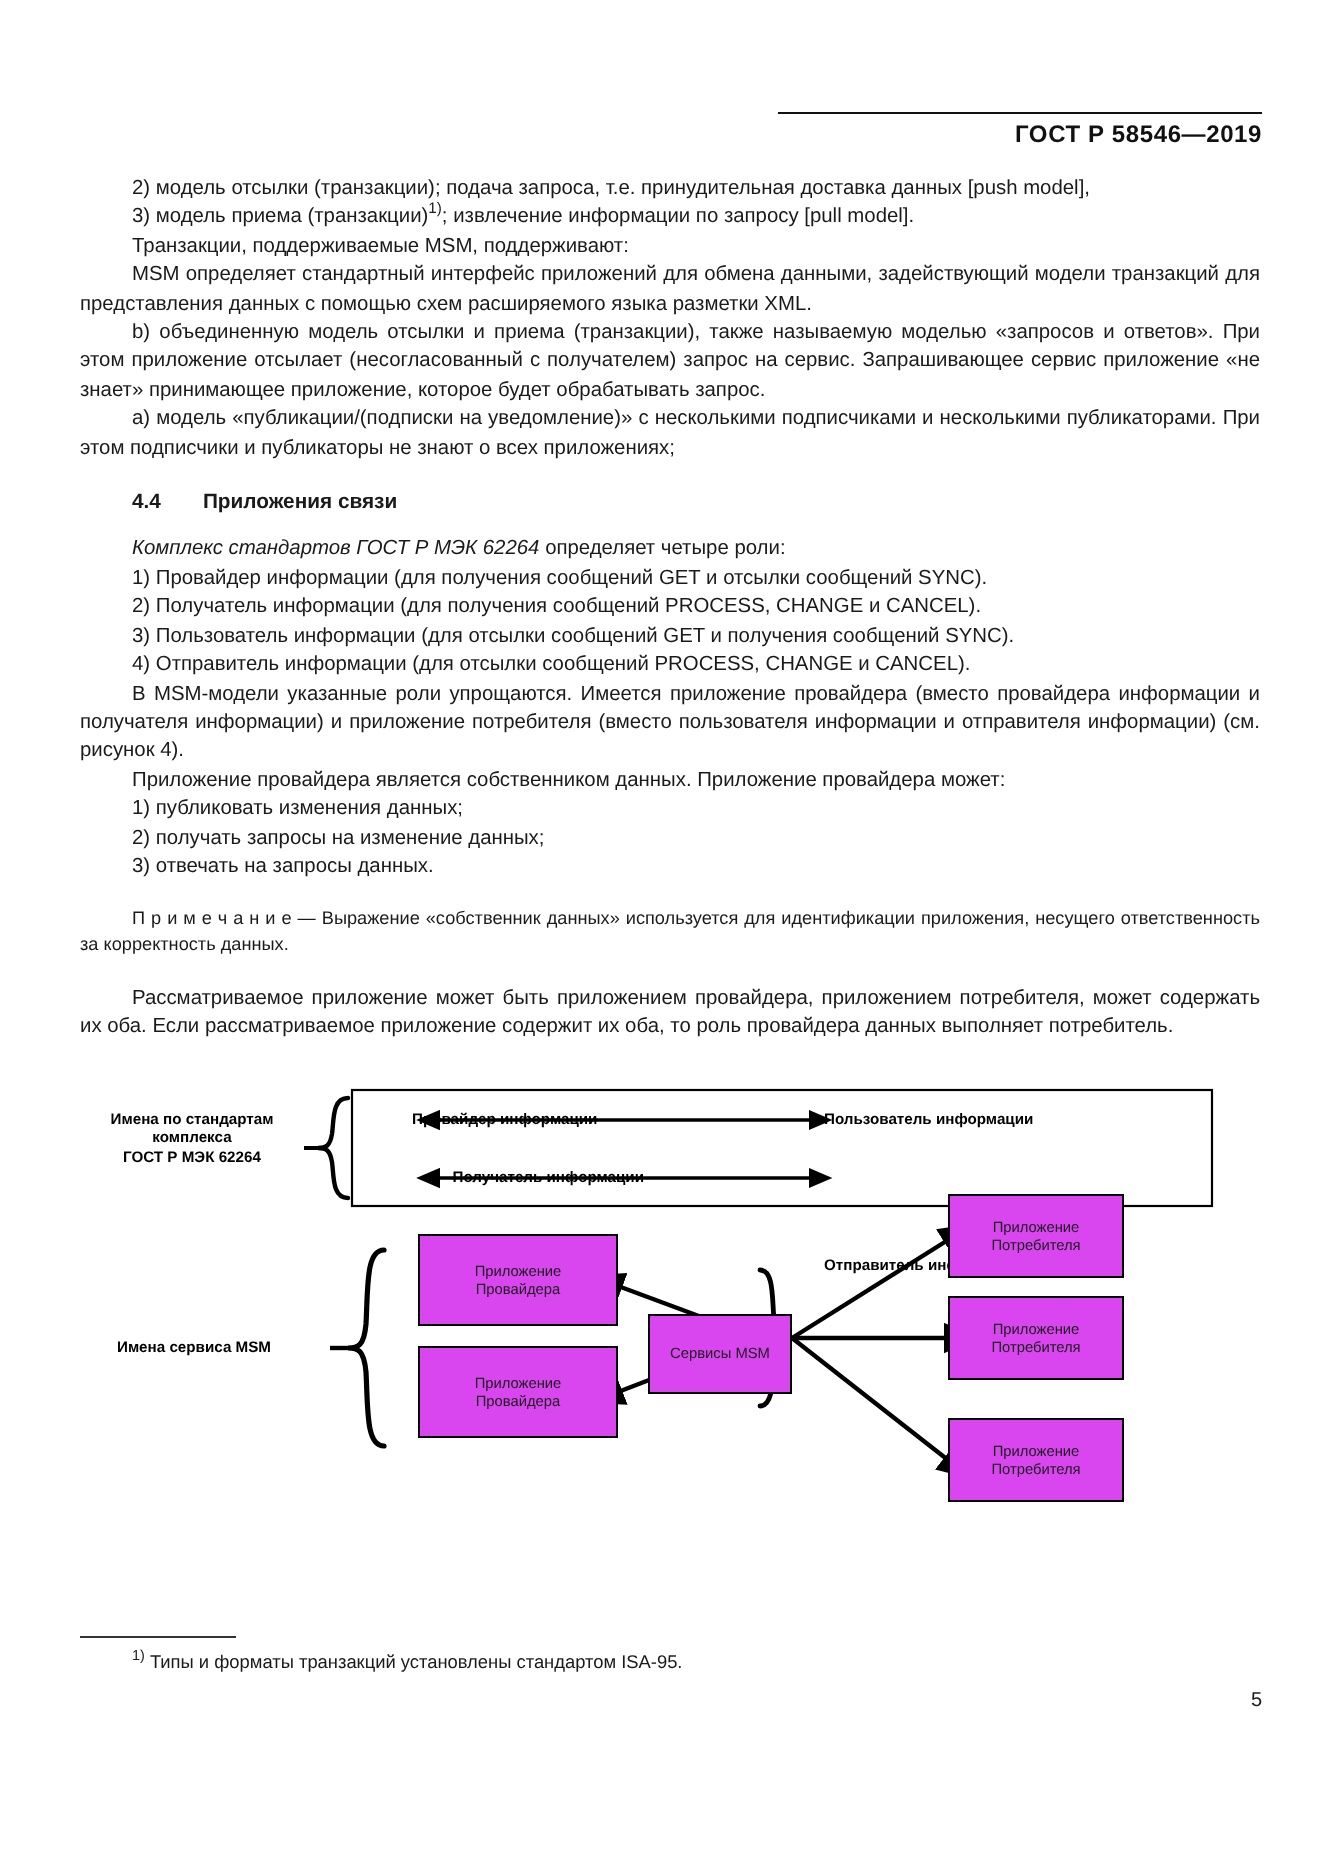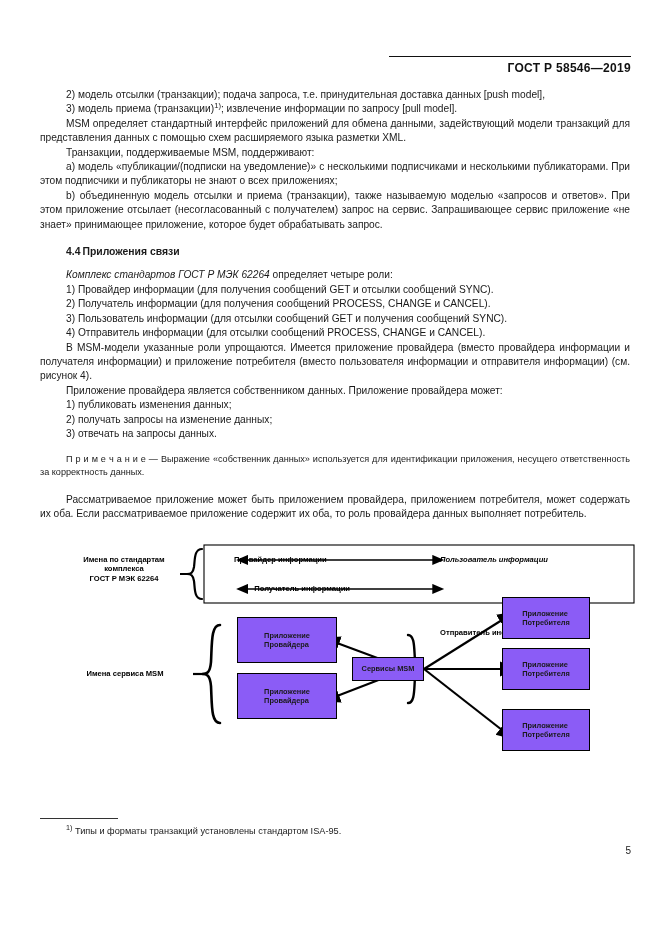--- a/index.html
+++ b/index.html
@@ -74,60 +74,60 @@
   }
 
   .sec-head {
     margin: 0;
     padding-top: 13px;
     padding-bottom: 9px;
     text-indent: 26px;
     font-weight: bold;
     font-size: 10.4px;
   }
-  .sec-head .num { margin-right: 2px; }
+  .sec-head .num { margin-right: 21px; }
 
   .ital { font-style: italic; }
 
   .note {
     margin: 0;
     padding-top: 12px;
     font-size: 9.1px;
     line-height: 12.6px;
     text-indent: 26px;
     text-align: justify;
   }
 
   .gap-para { padding-top: 14px; }
 
   
   .figure {
     position: absolute;
-    left: 52px;
+    left: 24px;
     top: 543px;
     width: 595px;
     height: 230px;
   }
 
   .fig-label {
     position: absolute;
     font-size: 7.6px;
     font-weight: bold;
     color: #000;
     text-align: center;
     line-height: 9.4px;
   }
 
   .fig-box {
     position: absolute;
     border: 1.6px solid #000;
-    background: #8b5cf6;
+    background: #d946ef;
     font-size: 7.4px;
-    font-weight: bold;
-    text-align: left;
+    font-weight: normal;
+    text-align: center;
     line-height: 9.2px;
     display: flex;
     align-items: center;
     justify-content: center;
     box-sizing: border-box;
   }
 
   .fig-svg {
     position: absolute;
     left: 0; top: 0;
@@ -188,27 +188,27 @@
   <div class="header">
     <span class="header-title">ГОСТ Р 58546—2019</span>
   </div>
 
   <div class="body-text">
 
     <p class="li">2) модель отсылки (транзакции); подача запроса, т.е. принудительная доставка данных [push model],</p>
 
     <p class="li"><span>3) модель приема (транзакции)</span><sup class="fn">1)</sup><span>; извлечение информации по запросу [pull model].</span></p>
 
+    <p class="p">Транзакции, поддерживаемые MSM, поддерживают:</p>
+
     <p class="p">MSM определяет стандартный интерфейс приложений для обмена данными, задействующий модели транзакций для представления данных с помощью схем расширяемого языка разметки XML.</p>
 
-    <p class="p">Транзакции, поддерживаемые MSM, поддерживают:</p>
+    <p class="li">b) объединенную модель отсылки и приема (транзакции), также называемую моделью «запросов и ответов». При этом приложение отсылает (несогласованный с получателем) запрос на сервис. Запрашивающее сервис приложение «не знает» принимающее приложение, которое будет обрабатывать запрос.</p>
 
     <p class="li">a) модель «публикации/(подписки на уведомление)» с несколькими подписчиками и несколькими публикаторами. При этом подписчики и публикаторы не знают о всех приложениях;</p>
-
-    <p class="li">b) объединенную модель отсылки и приема (транзакции), также называемую моделью «запросов и ответов». При этом приложение отсылает (несогласованный с получателем) запрос на сервис. Запрашивающее сервис приложение «не знает» принимающее приложение, которое будет обрабатывать запрос.</p>
 
     <p class="sec-head"><span class="num">4.4</span><span>Приложения связи</span></p>
 
     <p class="p"><span class="ital">Комплекс стандартов ГОСТ Р МЭК 62264</span><span> определяет четыре роли:</span></p>
 
     <p class="li">1) Провайдер информации (для получения сообщений GET и отсылки сообщений SYNC).</p>
     <p class="li">2) Получатель информации (для получения сообщений PROCESS, CHANGE и CANCEL).</p>
     <p class="li">3) Пользователь информации (для отсылки сообщений GET и получения сообщений SYNC).</p>
     <p class="li">4) Отправитель информации (для отсылки сообщений PROCESS, CHANGE и CANCEL).</p>
 
@@ -269,21 +269,21 @@
       <div>ГОСТ Р МЭК 62264</div>
     </div>
 
     <div class="fig-label" style="left:8px; top:126px; width:130px;">
       <span>Имена сервиса MSM</span>
     </div>
 
     <div class="fig-label" style="left:158px; top:12px; width:140px; text-align:left;margin-left:24px;">
       <span>Провайдер информации</span>
     </div>
-    <div class="fig-label" style="left:388px; top:12px; width:150px; text-align:left;font-style:italic;">
+    <div class="fig-label" style="left:388px; top:12px; width:150px; text-align:left;">
       <span>Пользователь информации</span>
     </div>
     <div class="fig-label" style="left:158px; top:41px; width:140px; text-align:right;">
       <span>Получатель информации</span>
     </div>
     <div class="fig-label" style="left:388px; top:41px; width:150px; text-align:left;margin-top:44px;">
       <span>Отправитель информации</span>
     </div>
 
     <div class="fig-box" style="left:185px; top:74px; width:100px; height:46px;">
@@ -292,21 +292,21 @@
         <div>Провайдера</div>
       </div>
     </div>
     <div class="fig-box" style="left:185px; top:130px; width:100px; height:46px;">
       <div>
         <div>Приложение</div>
         <div>Провайдера</div>
       </div>
     </div>
 
-    <div class="fig-box" style="left:300px; top:114px; width:72px; height:24px; border-width:1.4px;">
+    <div class="fig-box" style="left:300px; top:114px; width:72px; height:40px; border-width:1.4px;">
       <span>Сервисы MSM</span>
     </div>
 
     <div class="fig-box" style="left:450px; top:54px; width:88px; height:42px;">
       <div>
         <div>Приложение</div>
         <div>Потребителя</div>
       </div>
     </div>
     <div class="fig-box" style="left:450px; top:105px; width:88px; height:42px;">

